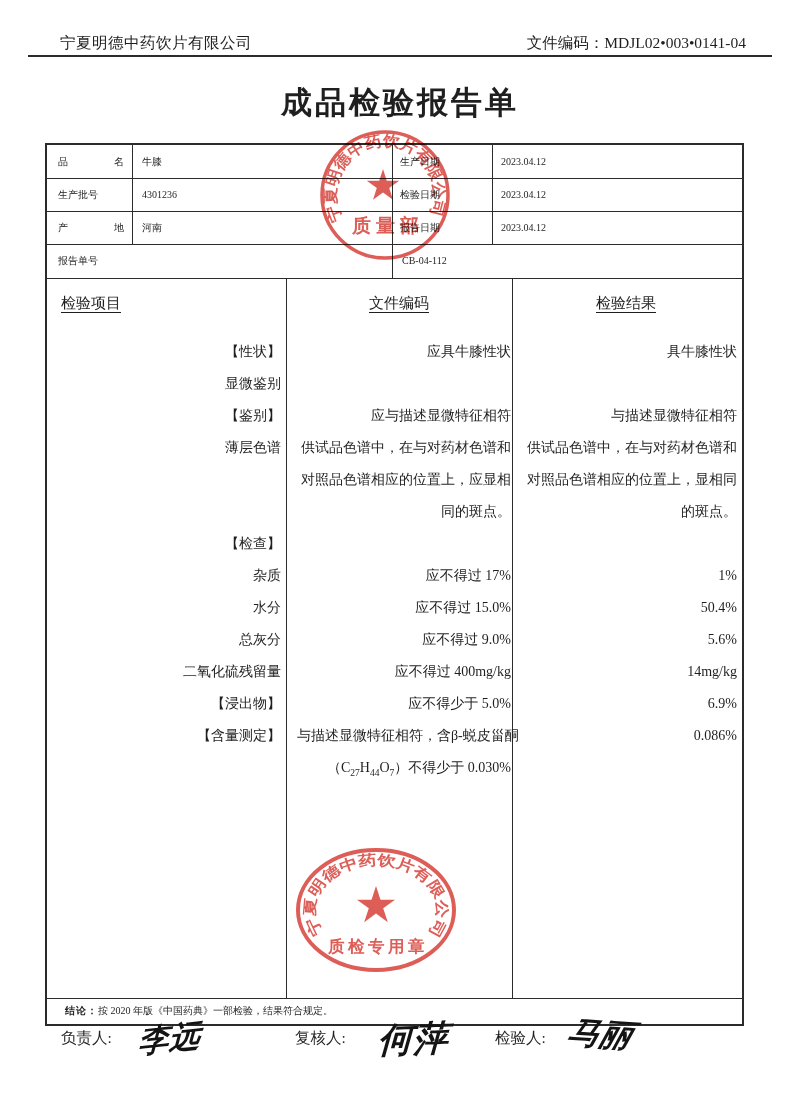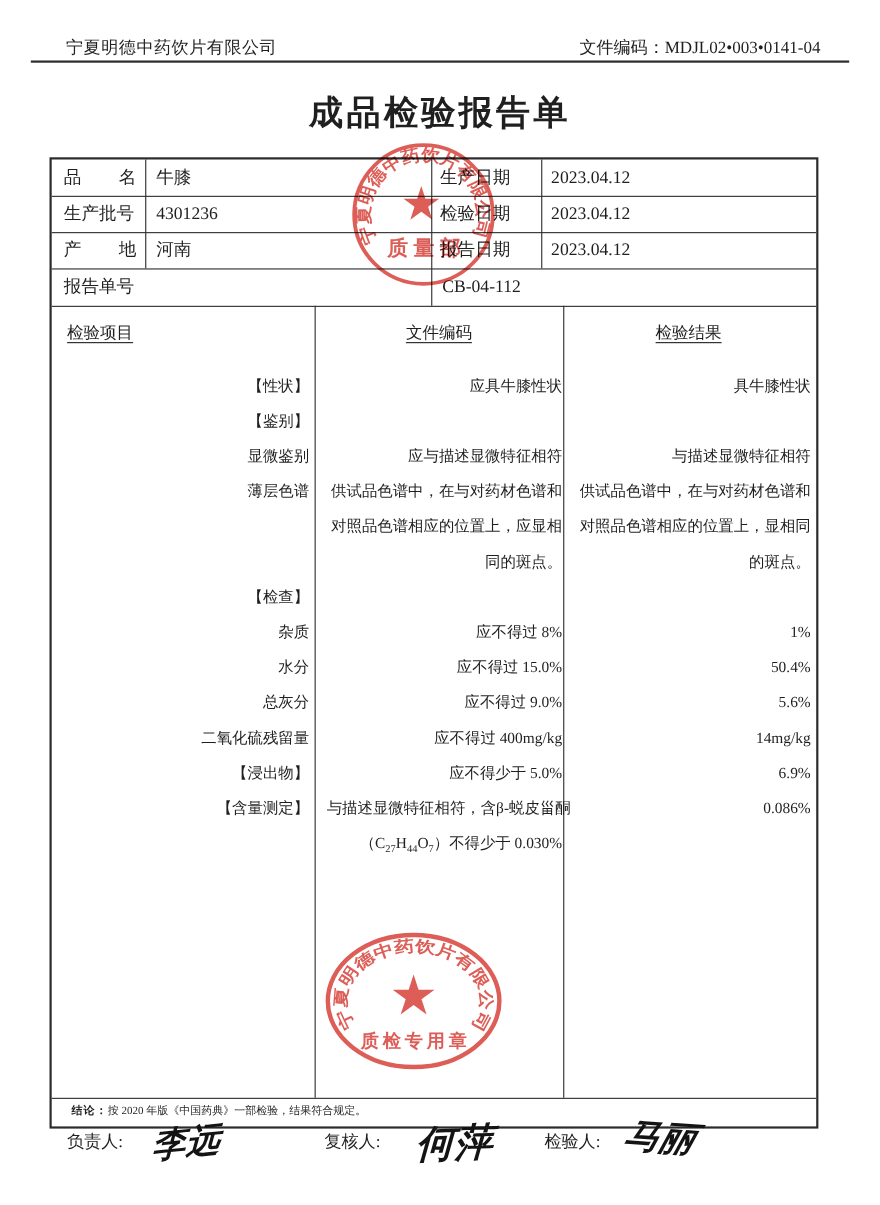--- a/index.html
+++ b/index.html
@@ -13,21 +13,21 @@
   #company-name{left:60px;top:33px;font-size:15.5px;letter-spacing:.5px;}
   #doc-code{right:54px;top:33px;font-size:15.5px;}
   #head-rule{left:28px;right:28px;top:55px;height:0;border-top:2px solid #2b2b2b;}
   #page-title{left:0;top:82px;width:800px;text-align:center;font-size:31px;
     font-weight:bold;letter-spacing:3px;}
   
   #tbl{left:45px;top:143px;width:695px;height:879px;border:2px solid #2b2b2b;}
   .hline{position:absolute;left:0;right:0;height:0;border-top:1.5px solid #2b2b2b;}
   .vline{position:absolute;width:0;border-left:1.5px solid #2b2b2b;}
   
-  .cell{position:absolute;height:33px;line-height:33px;font-size:16px;white-space:nowrap;}
+  .cell{position:absolute;height:33px;line-height:33px;font-size:10px;white-space:nowrap;}
   .jlabel{text-align:justify;text-align-last:justify;}
   
   .colhead{position:absolute;top:145px;height:26px;line-height:26px;font-size:15px;
     text-decoration:underline;text-underline-offset:4px;white-space:nowrap;}
   .bodycol{position:absolute;top:191px;text-align:right;}
   .bline{height:32px;line-height:32px;font-size:14px;white-space:nowrap;}
   sub{font-size:9.5px;line-height:0;}
   
   #conclusion{position:absolute;left:18px;top:853px;height:26px;line-height:26px;
     font-size:10px;white-space:nowrap;}
@@ -81,22 +81,22 @@
 
   <div class="cell" style="left:11px;top:99px;height:34px;line-height:34px">报告单号</div>
   <div class="cell" style="left:355px;top:99px;height:34px;line-height:34px">CB-04-112</div>
 
   <div class="colhead" style="left:14px">检验项目</div>
   <div class="colhead" style="left:239px;width:226px;text-align:center">文件编码</div>
   <div class="colhead" style="left:465px;width:228px;text-align:center">检验结果</div>
 
   <div class="bodycol" style="left:14px;width:220px">
     <div class="bline">【性状】</div>
+    <div class="bline">显微鉴别</div>
     <div class="bline">【鉴别】</div>
-    <div class="bline">显微鉴别</div>
     <div class="bline">薄层色谱</div>
     <div class="bline"></div>
     <div class="bline"></div>
     <div class="bline">【检查】</div>
     <div class="bline">杂质</div>
     <div class="bline">水分</div>
     <div class="bline">总灰分</div>
     <div class="bline">二氧化硫残留量</div>
     <div class="bline">【浸出物】</div>
     <div class="bline">【含量测定】</div>
@@ -104,21 +104,21 @@
   </div>
 
   <div class="bodycol" style="left:250px;width:214px">
     <div class="bline">应具牛膝性状</div>
     <div class="bline"></div>
     <div class="bline">应与描述显微特征相符</div>
     <div class="bline">供试品色谱中，在与对药材色谱和</div>
     <div class="bline">对照品色谱相应的位置上，应显相</div>
     <div class="bline">同的斑点。</div>
     <div class="bline"></div>
-    <div class="bline">应不得过 8%</div>
+    <div class="bline">应不得过 17%</div>
     <div class="bline">应不得过 15.0%</div>
     <div class="bline">应不得过 9.0%</div>
     <div class="bline">应不得过 400mg/kg</div>
     <div class="bline">应不得少于 5.0%</div>
     <div class="bline">与描述显微特征相符，含β-蜕皮甾酮</div>
     <div class="bline" style="padding-left:4px">
       <span>（C</span><sub>27</sub><span>H</span><sub>44</sub><span>O</span><sub>7</sub><span>）不得少于 0.030%</span>
     </div>
   </div>
 

